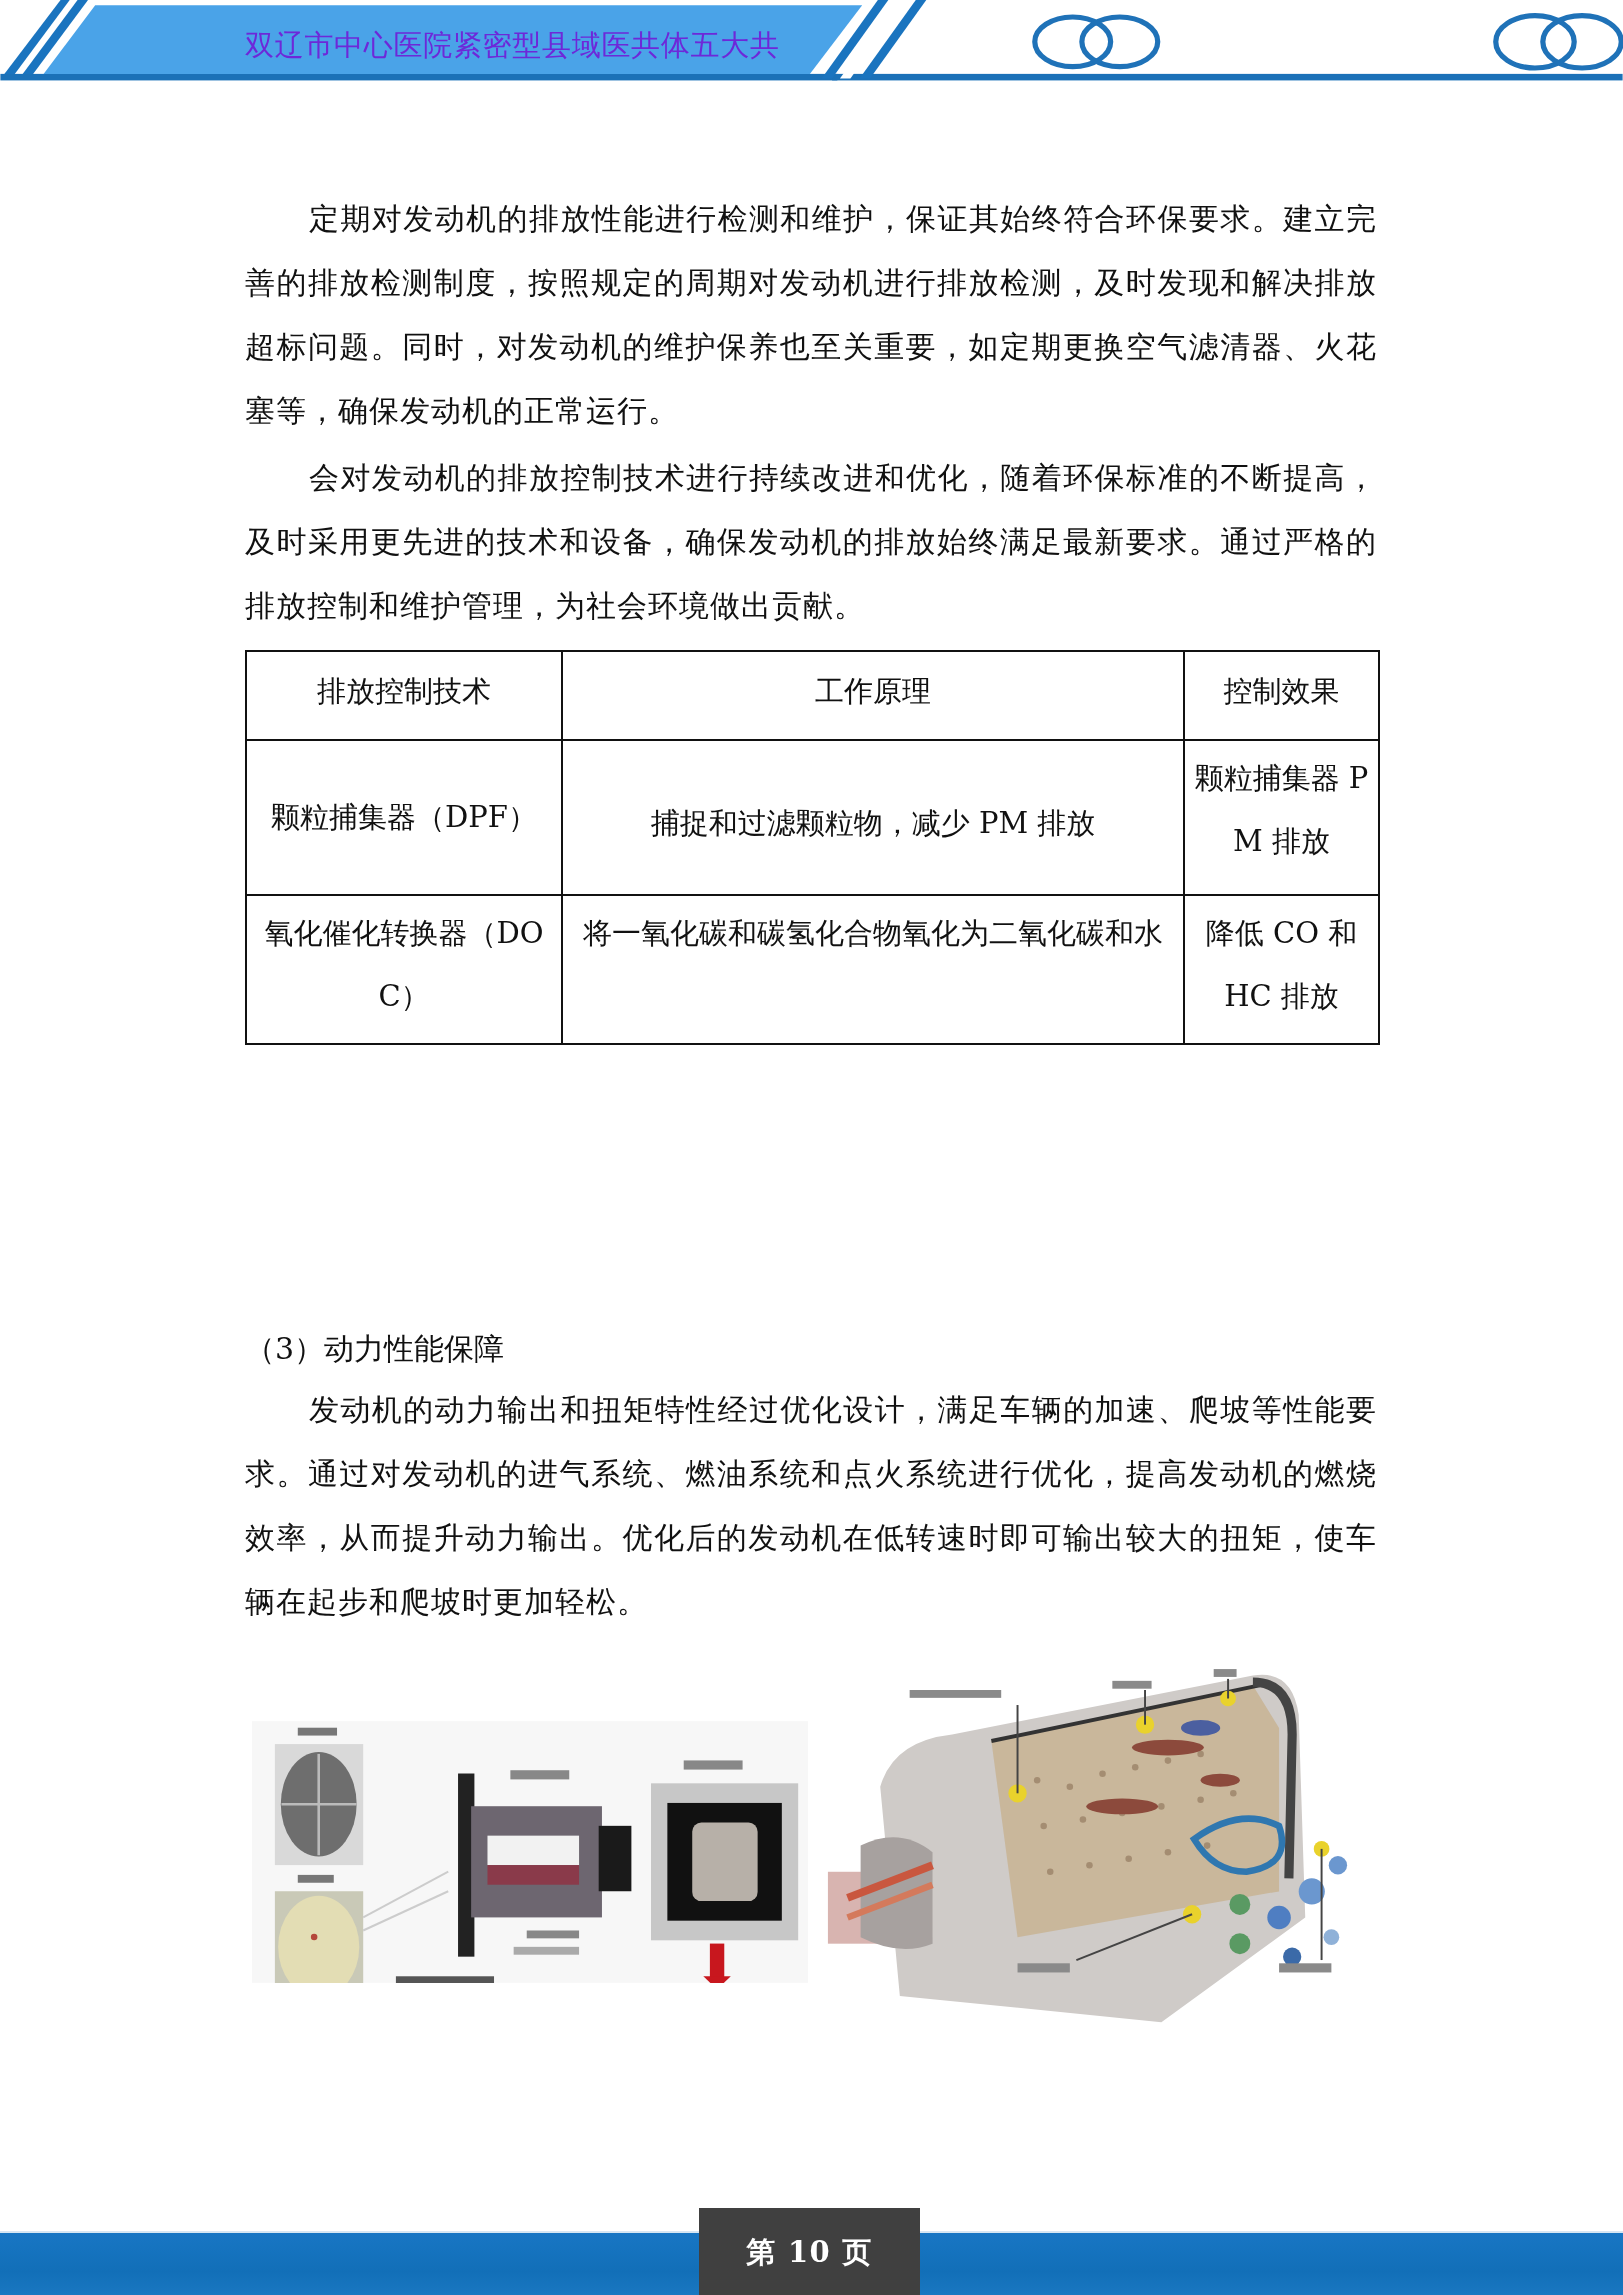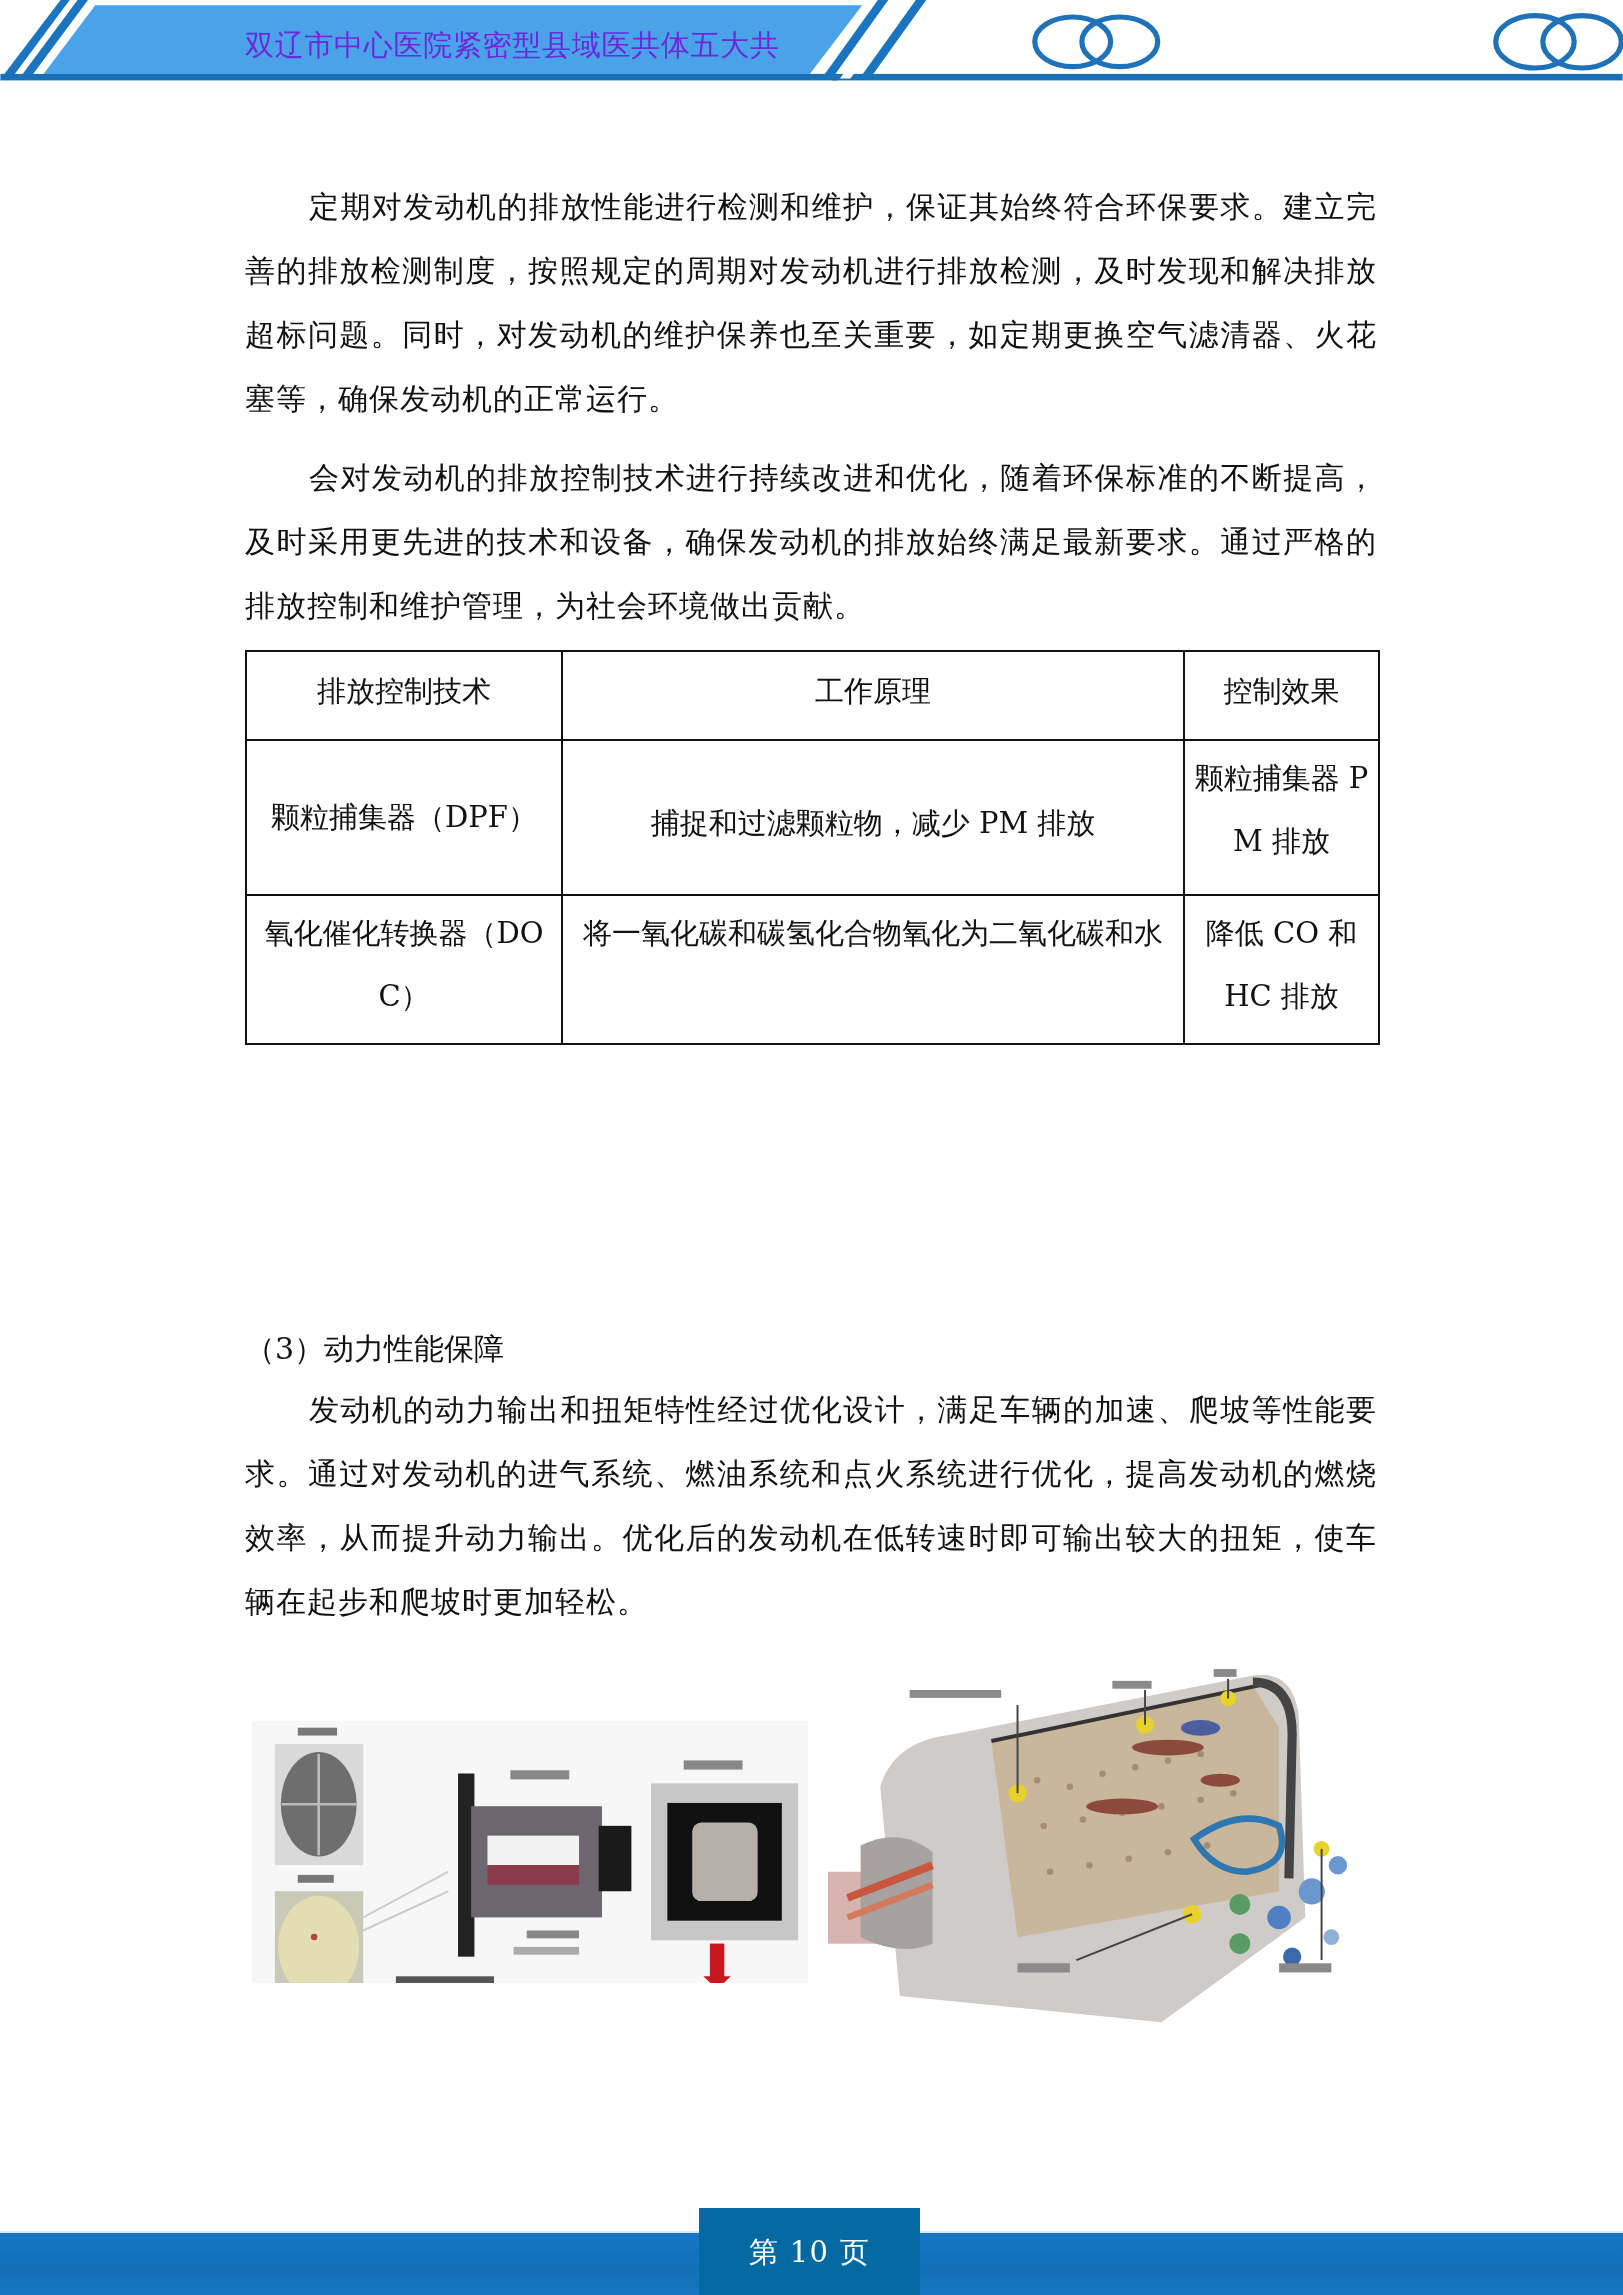--- a/index.html
+++ b/index.html
@@ -42,21 +42,22 @@
   
   .fig { position:absolute; }
   
   .footer-band {
     position:absolute; left:0; top:2231px; width:1623px; height:64px;
     background:linear-gradient(#1876c4,#126fb8 60%,#1a78c2);
     border-top:2.6px solid #d7e6f3;
   }
   .page-tab {
     position:absolute; left:699px; top:2208px; width:221px; height:88px;
-    background:#0369a1;
+    background:#404040;
+    font-weight:bold;
   }
   .page-num {
     position:absolute; left:0; top:0; width:221px; height:88px;
     color:#ffffff; font-size:29px; line-height:88px; text-align:center;
     letter-spacing:1.3px;
   }
 </style>
 </head>
 <body>
 
@@ -82,21 +83,21 @@
 
     <g fill="none" stroke="#1f72b8" stroke-width="8">
       <ellipse cx="2347" cy="64" rx="60" ry="40"></ellipse>
       <ellipse cx="2419" cy="64" rx="60" ry="40"></ellipse>
     </g>
   </svg>
   <div class="header-title">双辽市中心医院紧密型县域医共体五大共</div>
 </div>
 
 <div class="page-body">
-  <p class="para" style="top:175px;margin:0;">定期对发动机的排放性能进行检测和维护，保证其始终符合环保要求。建立完善的排放检测制度，按照规定的周期对发动机进行排放检测，及时发现和解决排放超标问题。同时，对发动机的维护保养也至关重要，如定期更换空气滤清器、火花塞等，确保发动机的正常运行。</p>
+  <p class="para" style="top:187px;margin:0;">定期对发动机的排放性能进行检测和维护，保证其始终符合环保要求。建立完善的排放检测制度，按照规定的周期对发动机进行排放检测，及时发现和解决排放超标问题。同时，对发动机的维护保养也至关重要，如定期更换空气滤清器、火花塞等，确保发动机的正常运行。</p>
   <p class="para" style="top:446px;margin:0;">会对发动机的排放控制技术进行持续改进和优化，随着环保标准的不断提高，及时采用更先进的技术和设备，确保发动机的排放始终满足最新要求。通过严格的排放控制和维护管理，为社会环境做出贡献。</p>
 </div>
 
 <table class="tbl">
   <colgroup>
     <col style="width:316px">
     <col style="width:622px">
     <col style="width:195px">
   </colgroup>
   <thead>

